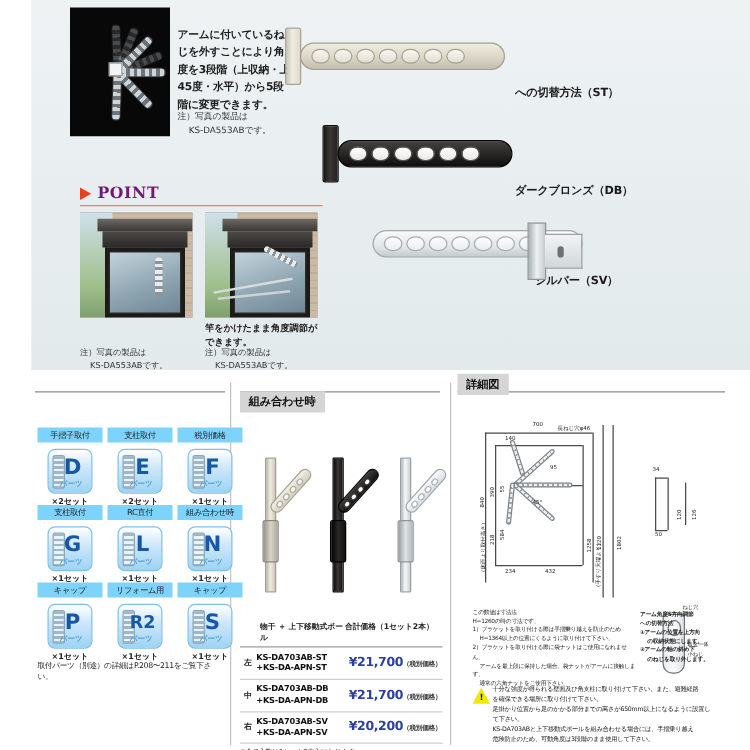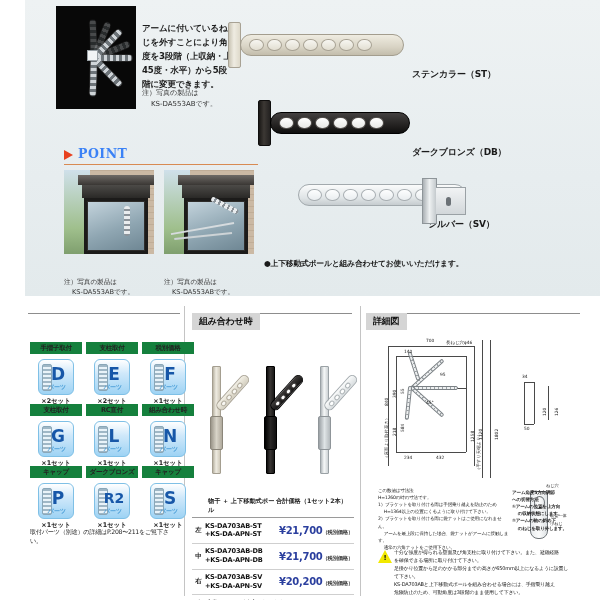--- a/index.html
+++ b/index.html
@@ -72,21 +72,21 @@
   .sv .hole { background: linear-gradient(180deg,#fdfefe,#e9edef); border:1px solid #a8aeb2; }
 
   .color-label {
     position:absolute; font-size:9px; font-weight:bold; color:#1b1b1b;
     letter-spacing:-.2px; white-space:nowrap;
   }
 
   
   .point-head {
     position:absolute; left:78px; top:146px;
-    font-size:12.5px; font-weight:bold; color:#3b82f6; letter-spacing:.5px;
+    font-size:12.5px; font-weight:bold; color:#701a75; letter-spacing:.5px;
     font-family:"DejaVu Serif","Liberation Serif",serif;
   }
   .point-tri {
     position:absolute; left:64px; top:150px;
     width:0;height:0;border-left:9px solid #e8411f;
     border-top:5px solid transparent;border-bottom:5px solid transparent;
   }
   .point-rule {
     position:absolute; left:64px; top:164px; width:194px; height:1px; background:#d88a52;
   }
@@ -156,21 +156,21 @@
     position:absolute; font-size:9px; font-weight:bold; color:#111;
     background:#d5d5d5; padding:2px 8px 2px 7px; letter-spacing:-.2px;
   }
   .sect-rule { position:absolute; height:1px; background:#8d8d8d; }
 
   .vline { position:absolute; width:1px; background:#c4c4c4; }
 
   
   .part-col { position:absolute; width:52px; text-align:center; }
   .part-head {
-    font-size:6.6px; font-weight:bold; color:#222; background:#15803d;
+    font-size:6.6px; font-weight:normal; color:#222; background:#7dd3fc;
     padding:1.5px 0; letter-spacing:-.3px;
   }
   .chip {
     position:relative; width:36px; height:36px; margin:5px auto 2px;
     border-radius:6px;
     background:linear-gradient(180deg,#ffffff 0%,#cfe8fa 40%,#9ed3f4 100%);
     border:1px solid #7fc0e6;
   }
   .chip .screw {
     position:absolute; left:3px; top:4px; width:10px; height:27px;
@@ -314,21 +314,21 @@
     <div class="arm-bar" style="left:12px; top:12px; width:164px;">
       <div class="hole"></div>
         <div class="hole"></div>
       <div class="hole"></div>
         <div class="hole"></div>
       <div class="hole"></div>
         <div class="hole"></div>
       <div class="hole"></div>
     </div>
   </div>
-  <div class="color-label" style="left:412px; top:68px;">ステンカラー（ST）</div>
+  <div class="color-label" style="left:412px; top:68px;">への切替方法（ST）</div>
 
   <div class="arm-wrap db" style="left:258px; top:100px;">
     <div class="arm-bracket"></div>
     <div class="arm-bar" style="left:12px; top:12px; width:140px;">
       <div class="hole"></div>
         <div class="hole"></div>
       <div class="hole"></div>
         <div class="hole"></div>
       <div class="hole"></div>
         <div class="hole"></div>
@@ -377,34 +377,34 @@
       <div class="glass"></div>
     <div class="armd"></div>
       <div class="pole"></div>
       <div class="pole2"></div>
   </div>
 
   <div class="cap2" style="left:64px; top:278px;">
     <span>注）写真の製品は</span>
     <span class="ind">KS-DA553ABです。</span>
   </div>
+  <div class="cap" style="left:164px; top:258px;">竿をかけたまま角度調節ができます。</div>
   <div class="cap2" style="left:164px; top:278px;">
     <span>注）写真の製品は</span>
     <span class="ind">KS-DA553ABです。</span>
   </div>
 
-  <div class="combine-note">●上下移動式ポールと組み合わせてお使いいただけます。</div>
 
   <div class="sect-rule" style="left:28px; top:313px; width:152px;"></div>
 
   <div class="sect-rule" style="left:192px; top:313px; width:160px;"></div>
   <div class="sect-title" style="left:192px; top:313px;">組み合わせ時</div>
 
   <div class="sect-rule" style="left:366px; top:313px; width:214px;"></div>
-  <div class="sect-title" style="left:366px; top:313px;">詳細図</div>
+  <div class="sect-title" style="left:366px; top:299px;">詳細図</div>
 
   <div class="vline" style="left:184px; top:306px; height:290px;"></div>
   <div class="vline" style="left:360px; top:306px; height:290px;"></div>
 
   <div class="part-col" style="left:30px; top:342px;">
     <div class="part-head">手摺子取付</div>
     <div class="chip">
       <div class="screw"></div>
       <div class="letter">D</div>
       <div class="pl">パーツ</div>
@@ -461,21 +461,21 @@
   <div class="part-col" style="left:30px; top:466px;">
     <div class="part-head">キャップ</div>
     <div class="chip">
       <div class="screw"></div>
       <div class="letter">P</div>
       <div class="pl">パーツ</div>
     </div>
     <div class="part-qty">×1セット</div>
   </div>
   <div class="part-col" style="left:86px; top:466px;">
-    <div class="part-head">ダークブロンズ</div>
+    <div class="part-head">リフォーム用</div>
     <div class="chip">
       <div class="screw"></div>
       <div class="letter small">R2</div>
       <div class="pl">パーツ</div>
     </div>
     <div class="part-qty">×1セット</div>
   </div>
   <div class="part-col" style="left:142px; top:466px;">
     <div class="part-head">キャップ</div>
     <div class="chip">

